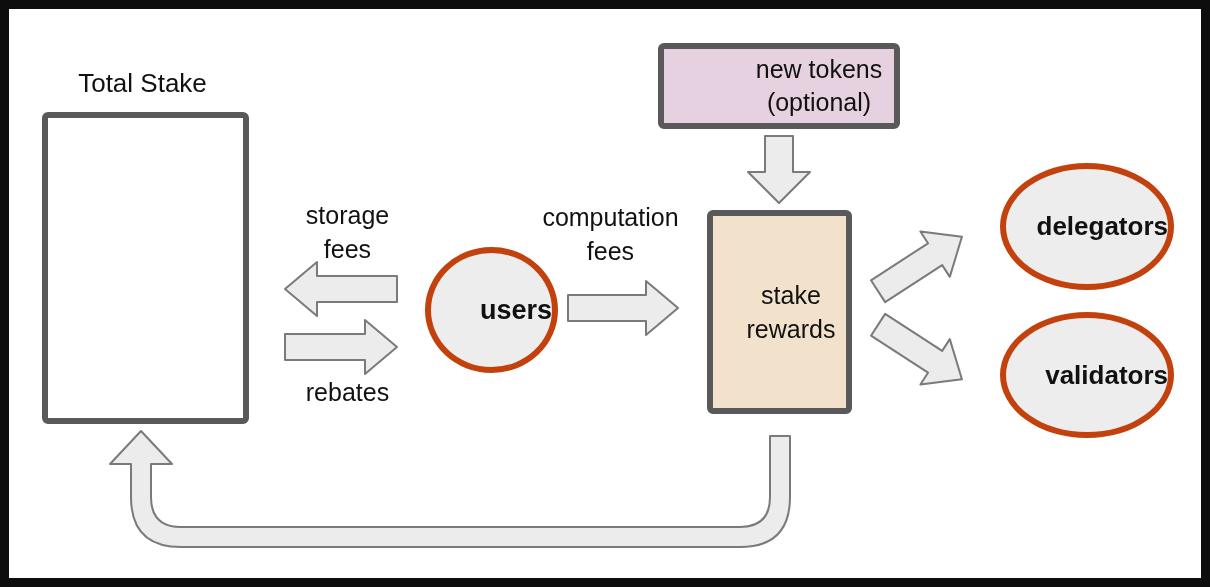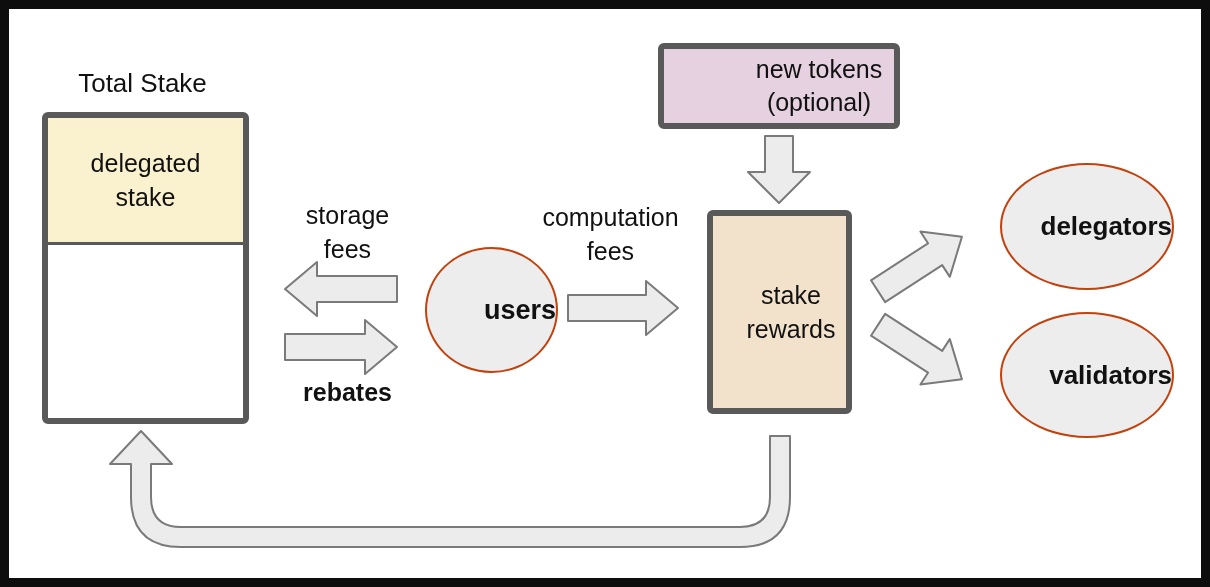--- a/index.html
+++ b/index.html
@@ -8,21 +8,21 @@
     font-family:"Liberation Sans", sans-serif;color:#111111;overflow:hidden;
   }
   .frame{
     position:absolute;left:0;top:0;right:0;bottom:0;
     border:9px solid #0d0d0d;box-sizing:border-box;pointer-events:none;
   }
   .abs{position:absolute;box-sizing:border-box;}
   .center{display:flex;align-items:center;justify-content:flex-end;text-align:center;}
   .lbl{font-size:25px;line-height:34px;text-align:center;}
   .node-box{border:6px solid #595959;border-radius:6px;}
-  .round{border:2px solid #c2410c;border-radius:50%;}
+  .round{border:6px solid #c2410c;border-radius:50%;}
   .bold{font-weight:bold;}
   #arrow-layer{position:absolute;left:0;top:0;width:1210px;height:587px;}
   #arrow-layer polygon, #arrow-layer path{
     stroke:#7a7a7a;stroke-width:2;stroke-linejoin:round;
   }
   .stack{display:flex;flex-direction:column;}
   .stack-seg{flex:1 1 auto;display:flex;align-items:center;justify-content:center;}
   .stack-seg.first{flex:0 0 124px;border-bottom:3px solid #595959;}
   .wrap-narrow{max-width:130px;}
   .wrap-mid{max-width:125px;}
@@ -45,28 +45,25 @@
   <polygon transform="translate(920,352) rotate(33)" points="-50,-13 18,-13 18,-27 50,0 18,27 18,13 -50,13" fill="#ececec"></polygon>
 
   <path d="M141,431 L172,464 L151,464 L151,497 Q151,527 181,527 L740,527
            Q770,527 770,497 L770,436 L790,436 L790,497 Q790,547 740,547
            L181,547 Q131,547 131,497 L131,464 L110,464 Z" fill="#ececec"></path>
 </svg>
 
 <div class="abs lbl" style="left:40px;top:66px;width:205px;font-size:26px;">Total Stake</div>
 
 <div class="abs node-box stack" style="left:42px;top:112px;width:207px;height:312px;">
-  <div class="stack-seg first" style="background-color: rgb(250, 241, 207);">
-    <div class="lbl wrap-narrow">delegated stake</div>
-  </div>
 </div>
 
 <div class="abs lbl" style="left:285px;top:198px;width:125px;">storage fees</div>
 
-<div class="abs lbl" style="left:285px;top:375px;width:125px;font-weight:bold;">rebates</div>
+<div class="abs lbl" style="left:285px;top:375px;width:125px;">rebates</div>
 
 <div class="abs round center" style="left: 425px; top: 247px; width: 133px; height: 126px; background-color: rgb(237, 237, 237);">
   <span class="bold" style="font-size:27px;">users</span>
 </div>
 
 <div class="abs lbl" style="left:528px;top:200px;width:165px;">computation fees</div>
 
 <div class="abs node-box center" style="left: 658px; top: 43px; width: 242px; height: 86px; background-color: rgb(229, 209, 223);">
   <div class="lbl" style="max-width:150px;line-height:33px;">new tokens (optional)</div>
 </div>

